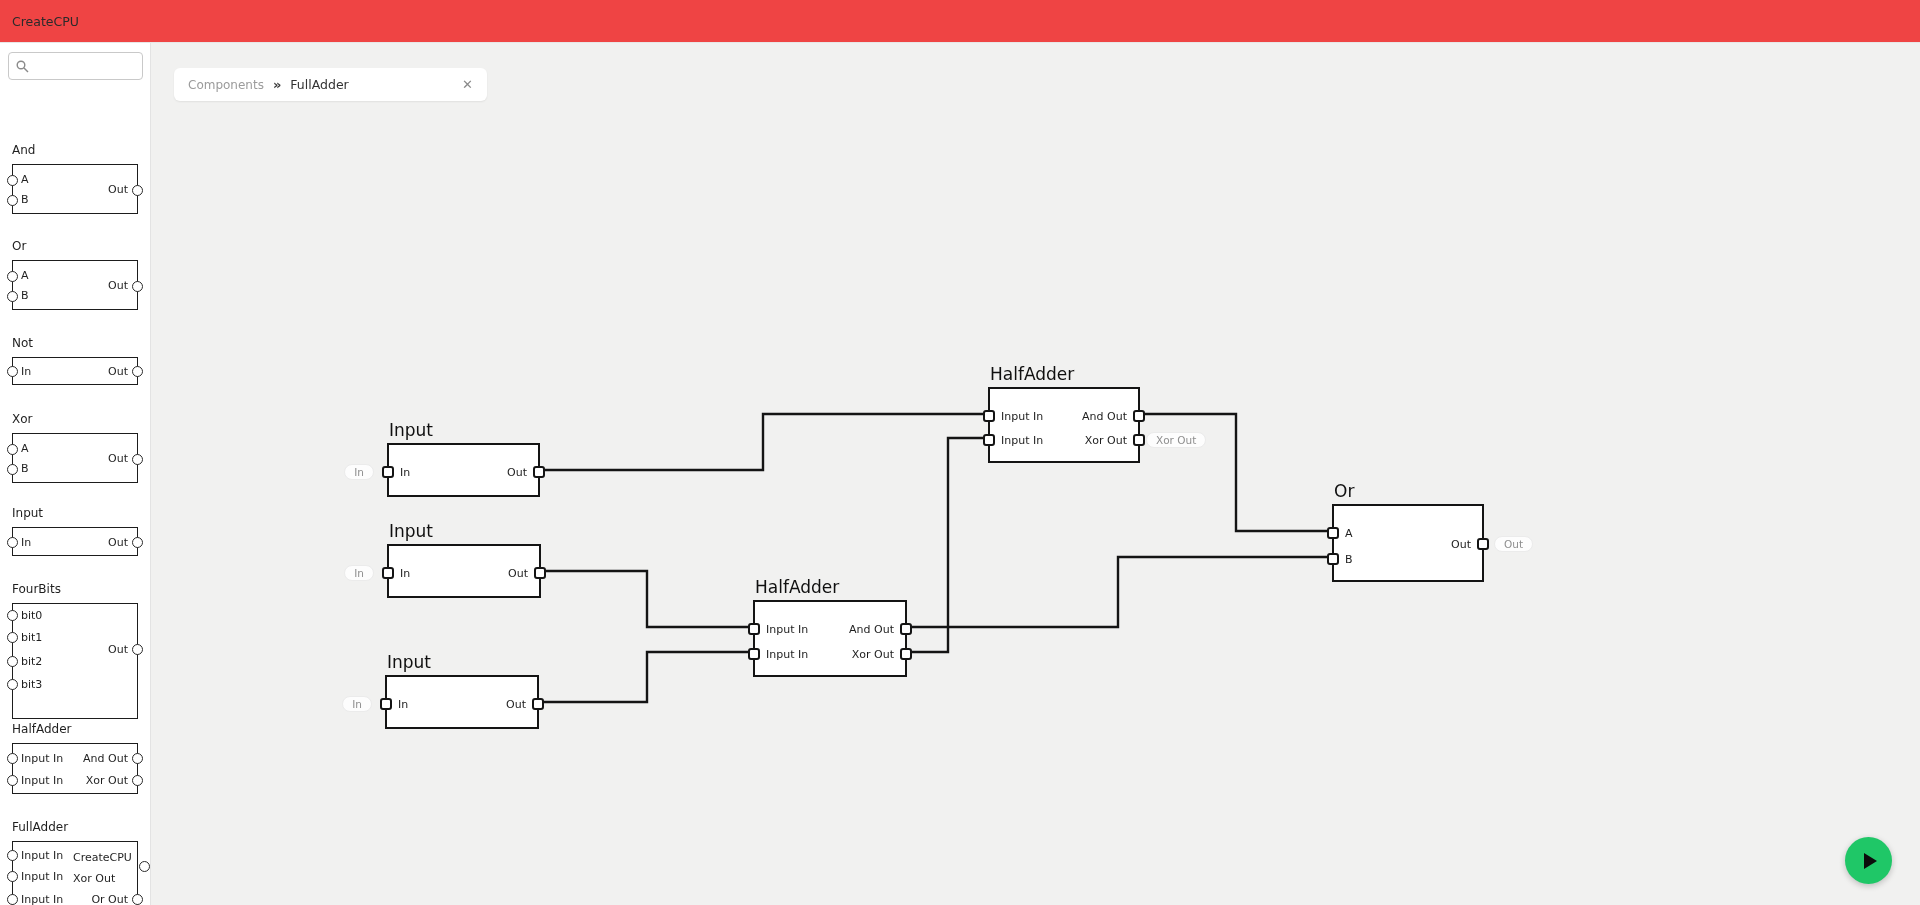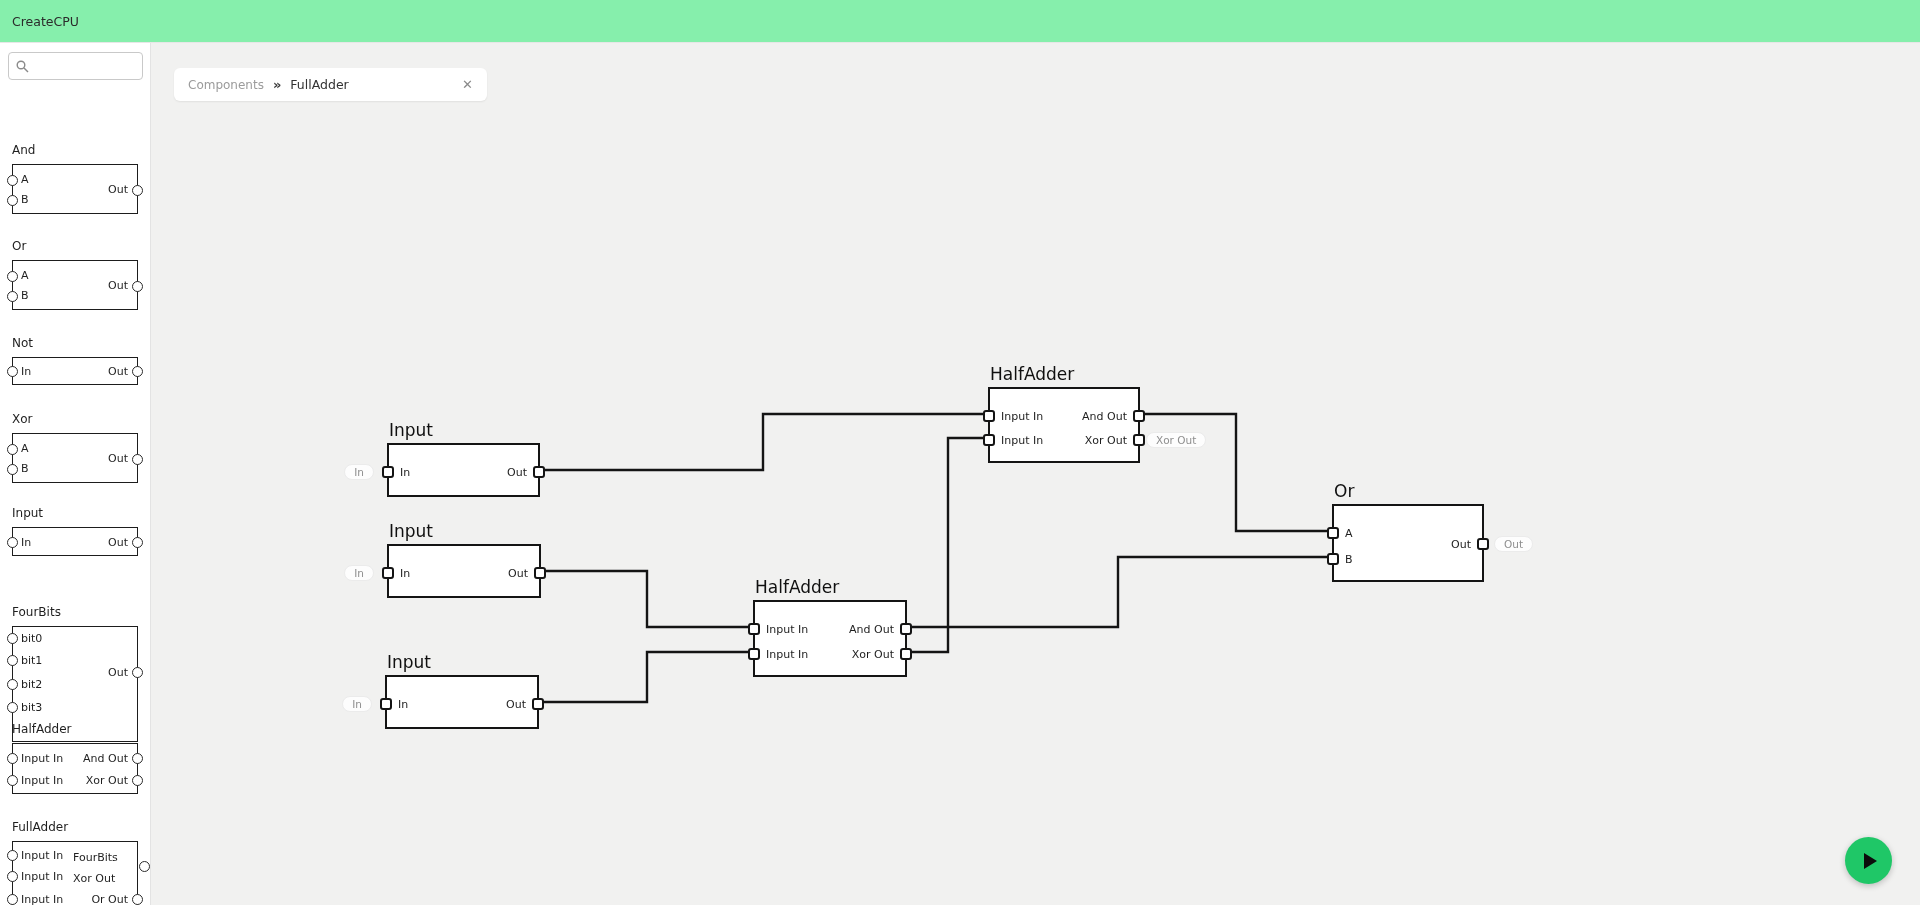--- a/index.html
+++ b/index.html
@@ -1,20 +1,20 @@
 <!DOCTYPE html>
 <html><head>
 <meta charset="utf-8">
 <style>
   * { margin:0; padding:0; box-sizing:border-box; }
   html,body { width:1920px; height:905px; font-family:"DejaVu Sans","Liberation Sans",sans-serif; background:#ffffff; overflow:hidden; }
 
   
   .top-strip { position:absolute; left:0; top:0; width:1920px; height:3px; background:#d9d9d9; }
-  .topbar { position:absolute; left:0; top:0; width:1920px; height:43px; background:#86efac; border-bottom:1px solid #e7e7e7; }
+  .topbar { position:absolute; left:0; top:0; width:1920px; height:43px; background:#ef4444; border-bottom:1px solid #e7e7e7; }
   .app-title { position:absolute; left:12px; top:14px; font-size:12.5px; color:#2b2b2b; }
 
   
   .sidebar { position:absolute; left:0; top:43px; width:151px; height:862px; background:#ffffff; border-right:1px solid #e3e3e3; overflow:hidden; }
   .searchbox { position:absolute; left:8px; top:9px; width:135px; height:28px; background:#fff; border:1px solid #c9c9c9; border-radius:4px; display:flex; align-items:center; padding-left:7px; }
   .searchbox input { border:none; outline:none; width:100px; font-size:11px; font-family:inherit; background:transparent; color:#333; margin-left:5px; }
   .sgroup { position:absolute; left:12px; width:126px; }
   .slabel { font-size:12px; color:#1f1f1f; margin-bottom:7px; }
   .sbox { position:relative; background:#fff; border:1.4px solid #1d1d1d; width:126px; }
   .sport { position:absolute; width:11px; height:11px; background:#fff; border:1.6px solid #2b2b2b; border-radius:50%; }
@@ -118,21 +118,21 @@
   <div class="sgroup" style="top:463px">
     <div class="slabel">Input</div>
     <div class="sbox" style="height:29px">
       <span class="sport in" style="top:9px"></span>
       <span class="sport out" style="top:9px"></span>
       <span class="splab in" style="top:8px">In</span>
       <span class="splab out" style="top:8px">Out</span>
     </div>
   </div>
 
-  <div class="sgroup" style="top:562px">
+  <div class="sgroup" style="top:539px">
     <div class="slabel">FourBits</div>
     <div class="sbox" style="height:116px">
       <span class="sport in" style="top:6px"></span>
       <span class="sport in" style="top:28px"></span>
       <span class="sport in" style="top:52px"></span>
       <span class="sport in" style="top:75px"></span>
       <span class="sport out" style="top:40px"></span>
       <span class="splab in" style="top:5px">bit0</span>
       <span class="splab in" style="top:27px">bit1</span>
       <span class="splab in" style="top:51px">bit2</span>
@@ -159,21 +159,21 @@
     <div class="slabel">FullAdder</div>
     <div class="sbox" style="height:74px">
       <span class="sport in" style="top:8px"></span>
       <span class="sport in" style="top:29px"></span>
       <span class="sport in" style="top:52px"></span>
       <span class="sport out" style="top:19px; right:-13px"></span>
       <span class="sport out" style="top:52px"></span>
       <span class="splab in" style="top:7px">Input In</span>
       <span class="splab in" style="top:28px">Input In</span>
       <span class="splab in" style="top:51px">Input In</span>
-      <span class="fa-out1">FourBits Xor Out</span>
+      <span class="fa-out1">CreateCPU Xor Out</span>
       <span class="splab out" style="top:51px">Or Out</span>
     </div>
   </div>
 </div>
 
 <div class="canvas">
 
   <svg class="wires" width="1769" height="862">
     <polyline points="389,427 612,427 612,371 837,371"></polyline>
     <polyline points="390,528 496,528 496,584 602,584"></polyline>

